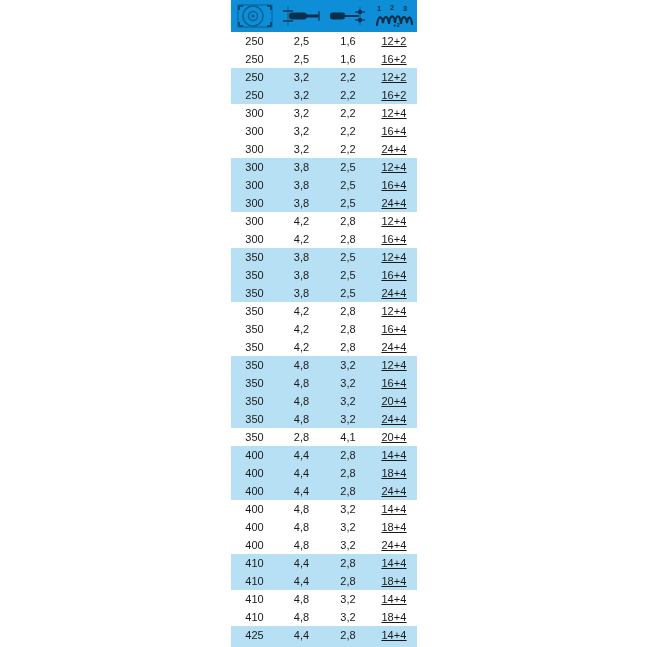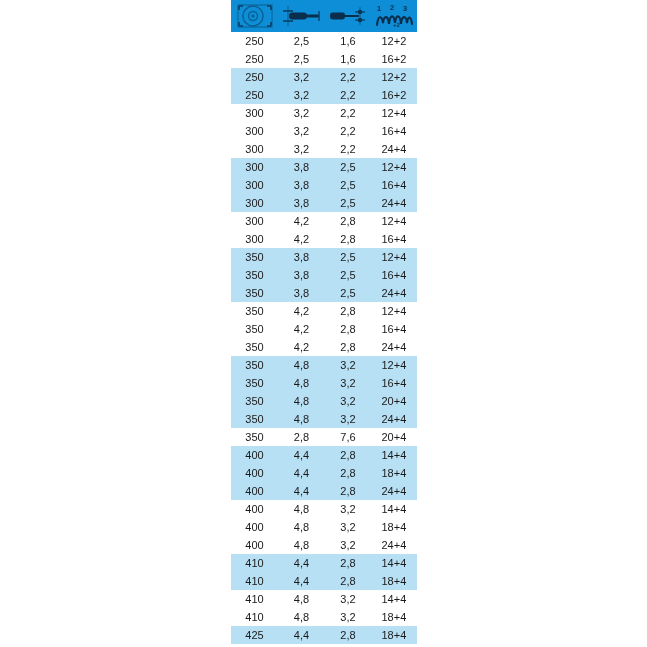--- a/index.html
+++ b/index.html
@@ -55,21 +55,21 @@
     font-size: 11px;
     color: #1a1a1a;
     border-bottom: 1px solid #e4eef4;
     box-sizing: border-box;
     letter-spacing: 0.1px;
   }
   .data-row.band-hl .data-cell { border-bottom: 1px solid #cfe8f7; }
   .col-0 { width: 47px; }
   .col-1 { width: 47px; }
   .col-2 { width: 46px; }
-  .col-3 { width: 46px; }
+  .col-3 { width: 46px; text-decoration: underline; }
 </style>
 </head>
 <body>
 
 <div id="page">
 
   <table id="spec-table">
     <colgroup>
       <col class="col-0">
         <col class="col-1">
@@ -268,21 +268,21 @@
         </tr>
         <tr class="data-row band-hl">
           <td class="data-cell col-0">350</td>
           <td class="data-cell col-1">4,8</td>
           <td class="data-cell col-2">3,2</td>
           <td class="data-cell col-3">24+4</td>
         </tr>
         <tr class="data-row band-plain">
           <td class="data-cell col-0">350</td>
           <td class="data-cell col-1">2,8</td>
-          <td class="data-cell col-2">7,6</td>
+          <td class="data-cell col-2">4,1</td>
           <td class="data-cell col-3">20+4</td>
         </tr>
         <tr class="data-row band-hl">
           <td class="data-cell col-0">400</td>
           <td class="data-cell col-1">4,4</td>
           <td class="data-cell col-2">2,8</td>
           <td class="data-cell col-3">14+4</td>
         </tr>
         <tr class="data-row band-hl">
           <td class="data-cell col-0">400</td>
@@ -330,20 +330,26 @@
           <td class="data-cell col-0">410</td>
           <td class="data-cell col-1">4,8</td>
           <td class="data-cell col-2">3,2</td>
           <td class="data-cell col-3">14+4</td>
         </tr>
         <tr class="data-row band-plain">
           <td class="data-cell col-0">410</td>
           <td class="data-cell col-1">4,8</td>
           <td class="data-cell col-2">3,2</td>
           <td class="data-cell col-3">18+4</td>
+        </tr>
+        <tr class="data-row band-hl">
+          <td class="data-cell col-0">425</td>
+          <td class="data-cell col-1">4,4</td>
+          <td class="data-cell col-2">2,8</td>
+          <td class="data-cell col-3">14+4</td>
         </tr>
         <tr class="data-row band-hl">
           <td class="data-cell col-0">425</td>
           <td class="data-cell col-1">4,4</td>
           <td class="data-cell col-2">2,8</td>
           <td class="data-cell col-3">18+4</td>
         </tr>
       </tbody>
   </table>
 

